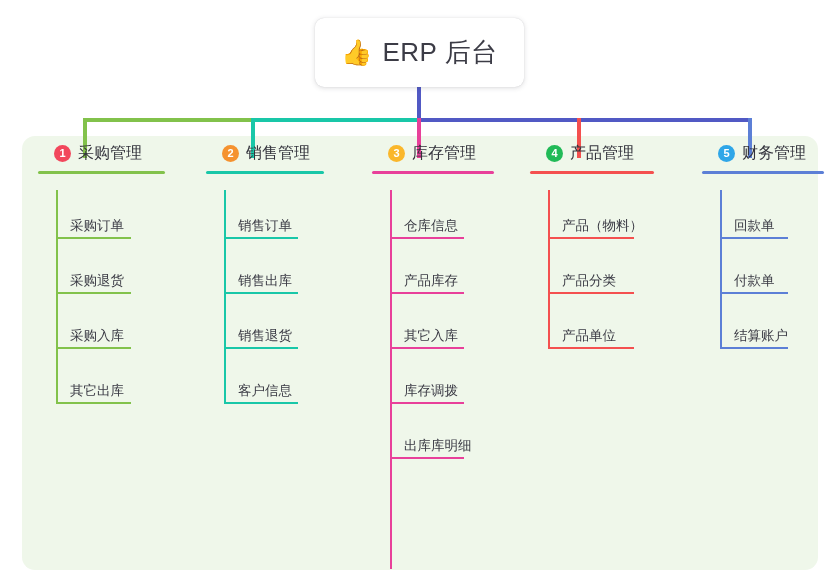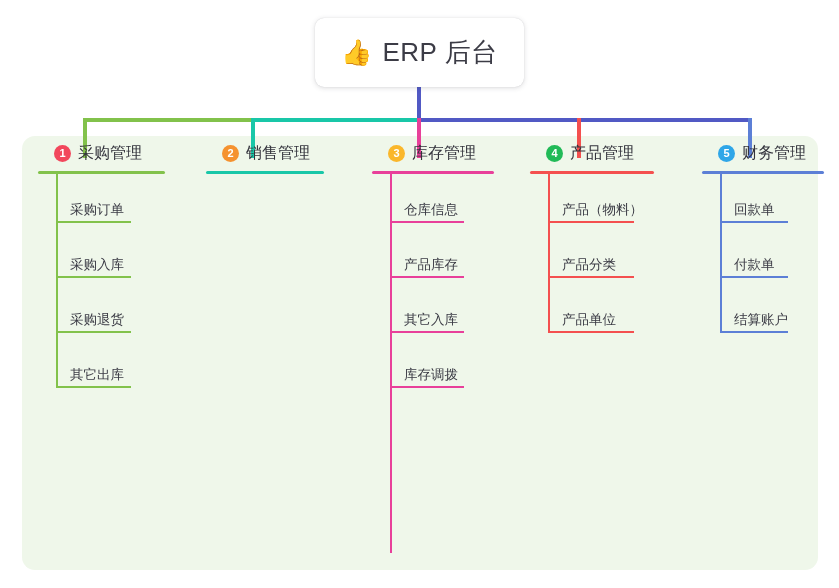--- a/index.html
+++ b/index.html
@@ -108,21 +108,21 @@
     color: #33333c;
     white-space: nowrap;
   }
   .col-rule {
     height: 3px;
     border-radius: 2px;
     margin-top: 1px;
   }
   .leaves {
     position: relative;
-    margin-top: 0;
+    margin-top: 16px;
   }
   .spine {
     position: absolute;
     left: 18px;
     top: 0;
     width: 2px;
   }
   .leaf {
     position: relative;
     height: 55px;
@@ -174,39 +174,58 @@
           <span class="col-title">采购管理</span>
         </div>
         <div class="col-rule" style="background: rgb(130, 194, 75); width: 127px;"></div>
         <div class="leaves">
           <div class="spine" style="background: rgb(130, 194, 75); height: 214px;"></div>
           <div class="leaf">
             <span class="leaf-label">采购订单</span>
             <div class="leaf-rule" style="background: rgb(130, 194, 75); width: 75px;"></div>
           </div>
           <div class="leaf">
+            <span class="leaf-label">采购退货</span>
+            <div class="leaf-rule" style="background: rgb(130, 194, 75); width: 75px;"></div>
+          </div>
+          <div class="leaf">
             <span class="leaf-label">采购入库</span>
             <div class="leaf-rule" style="background: rgb(130, 194, 75); width: 75px;"></div>
           </div>
           <div class="leaf">
-            <span class="leaf-label">采购退货</span>
-            <div class="leaf-rule" style="background: rgb(130, 194, 75); width: 75px;"></div>
-          </div>
-          <div class="leaf">
             <span class="leaf-label">其它出库</span>
             <div class="leaf-rule" style="background: rgb(130, 194, 75); width: 75px;"></div>
           </div>
         </div>
       </div>
       <div class="column" style="left: 184px; width: 150px;">
         <div class="col-header">
           <span class="badge" style="background: rgb(245, 146, 47);">2</span>
           <span class="col-title">销售管理</span>
         </div>
         <div class="col-rule" style="background: rgb(25, 199, 168); width: 118px;"></div>
+        <div class="leaves">
+          <div class="spine" style="background: rgb(25, 199, 168); height: 214px;"></div>
+          <div class="leaf">
+            <span class="leaf-label">销售订单</span>
+            <div class="leaf-rule" style="background: rgb(25, 199, 168); width: 74px;"></div>
+          </div>
+          <div class="leaf">
+            <span class="leaf-label">销售出库</span>
+            <div class="leaf-rule" style="background: rgb(25, 199, 168); width: 74px;"></div>
+          </div>
+          <div class="leaf">
+            <span class="leaf-label">销售退货</span>
+            <div class="leaf-rule" style="background: rgb(25, 199, 168); width: 74px;"></div>
+          </div>
+          <div class="leaf">
+            <span class="leaf-label">客户信息</span>
+            <div class="leaf-rule" style="background: rgb(25, 199, 168); width: 74px;"></div>
+          </div>
+        </div>
       </div>
       <div class="column" style="left: 350px; width: 150px;">
         <div class="col-header">
           <span class="badge" style="background: rgb(250, 183, 43);">3</span>
           <span class="col-title">库存管理</span>
         </div>
         <div class="col-rule" style="background: rgb(232, 64, 154); width: 122px;"></div>
         <div class="leaves">
           <div class="spine" style="background: rgb(232, 64, 154); height: 379px;"></div>
           <div class="leaf">
@@ -218,20 +237,24 @@
             <div class="leaf-rule" style="background: rgb(232, 64, 154); width: 74px;"></div>
           </div>
           <div class="leaf">
             <span class="leaf-label">其它入库</span>
             <div class="leaf-rule" style="background: rgb(232, 64, 154); width: 74px;"></div>
           </div>
           <div class="leaf">
             <span class="leaf-label">库存调拨</span>
             <div class="leaf-rule" style="background: rgb(232, 64, 154); width: 74px;"></div>
           </div>
+          <div class="leaf">
+            <span class="leaf-label">出库库明细</span>
+            <div class="leaf-rule" style="background: rgb(232, 64, 154); width: 74px;"></div>
+          </div>
         </div>
       </div>
       <div class="column" style="left: 508px; width: 150px;">
         <div class="col-header">
           <span class="badge" style="background: rgb(33, 186, 87);">4</span>
           <span class="col-title">产品管理</span>
         </div>
         <div class="col-rule" style="background: rgb(244, 80, 79); width: 124px;"></div>
         <div class="leaves">
           <div class="spine" style="background: rgb(244, 80, 79); height: 159px;"></div>

